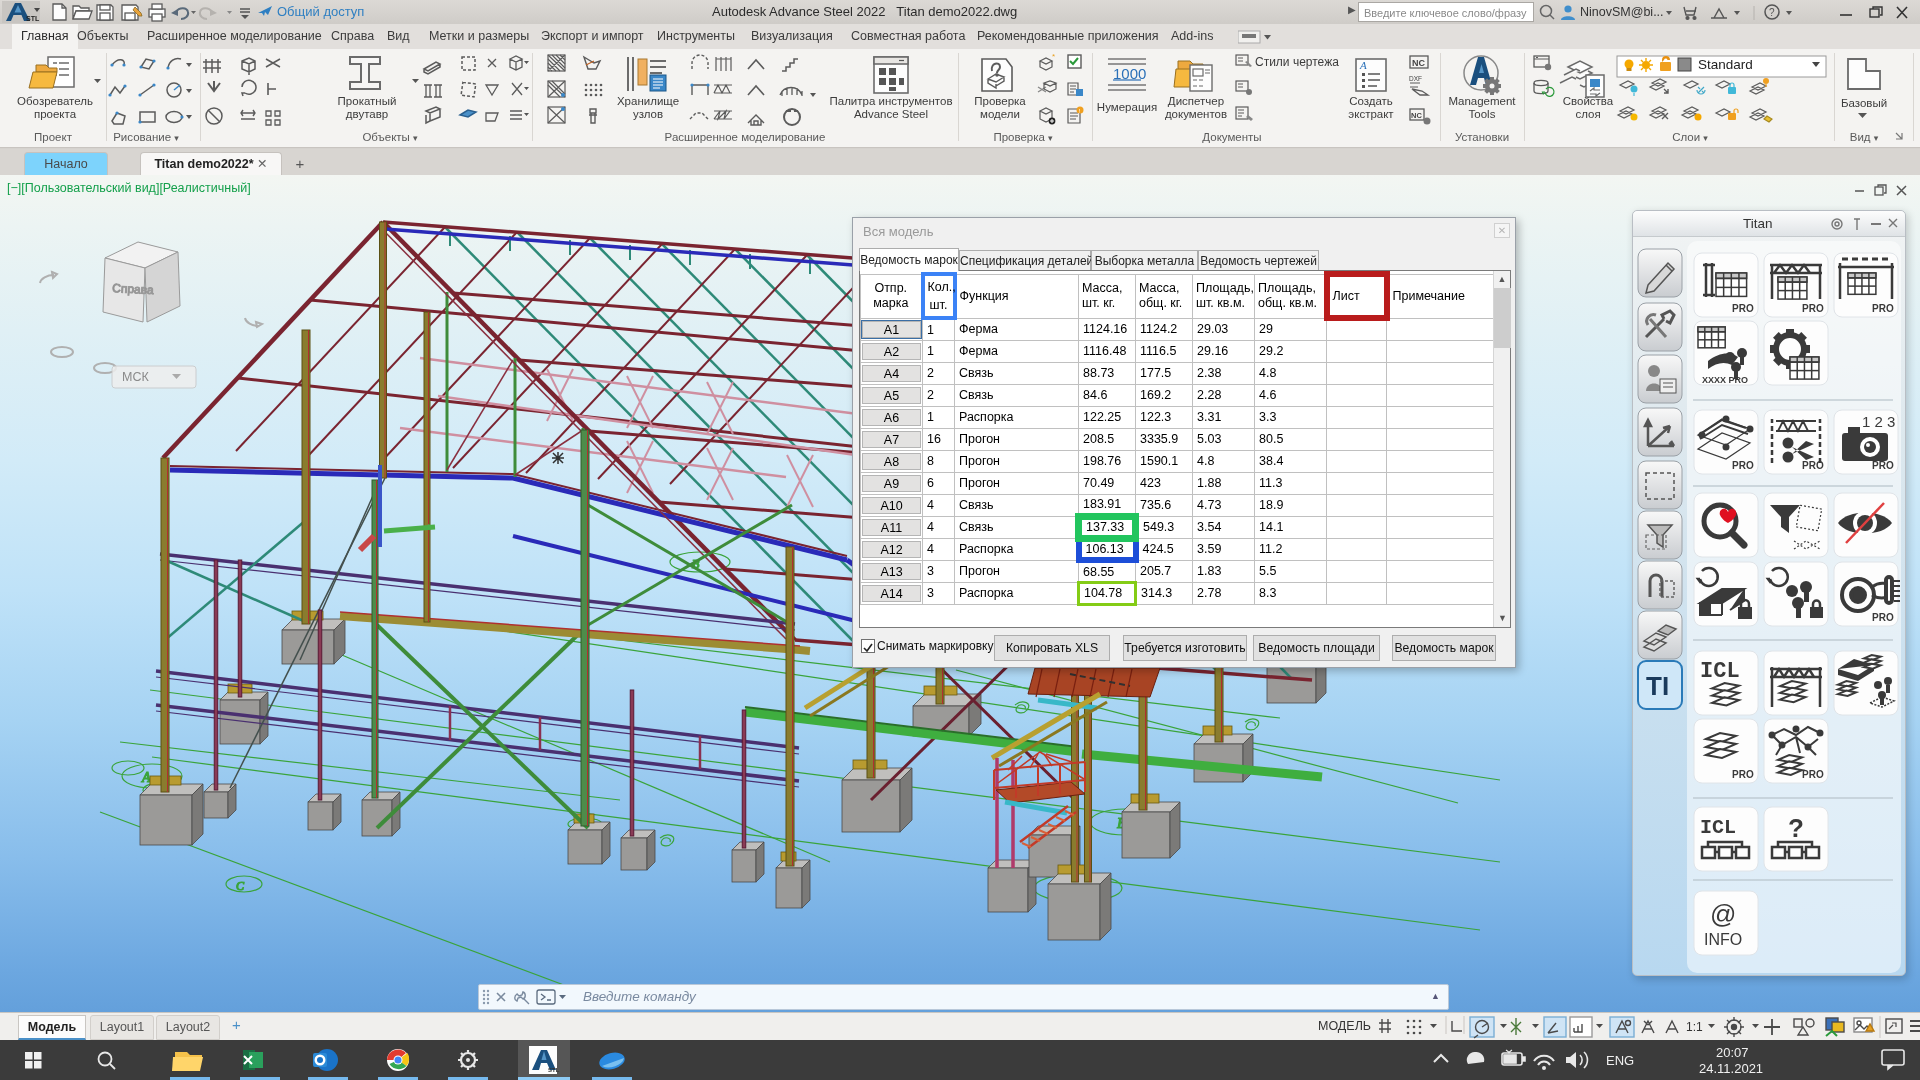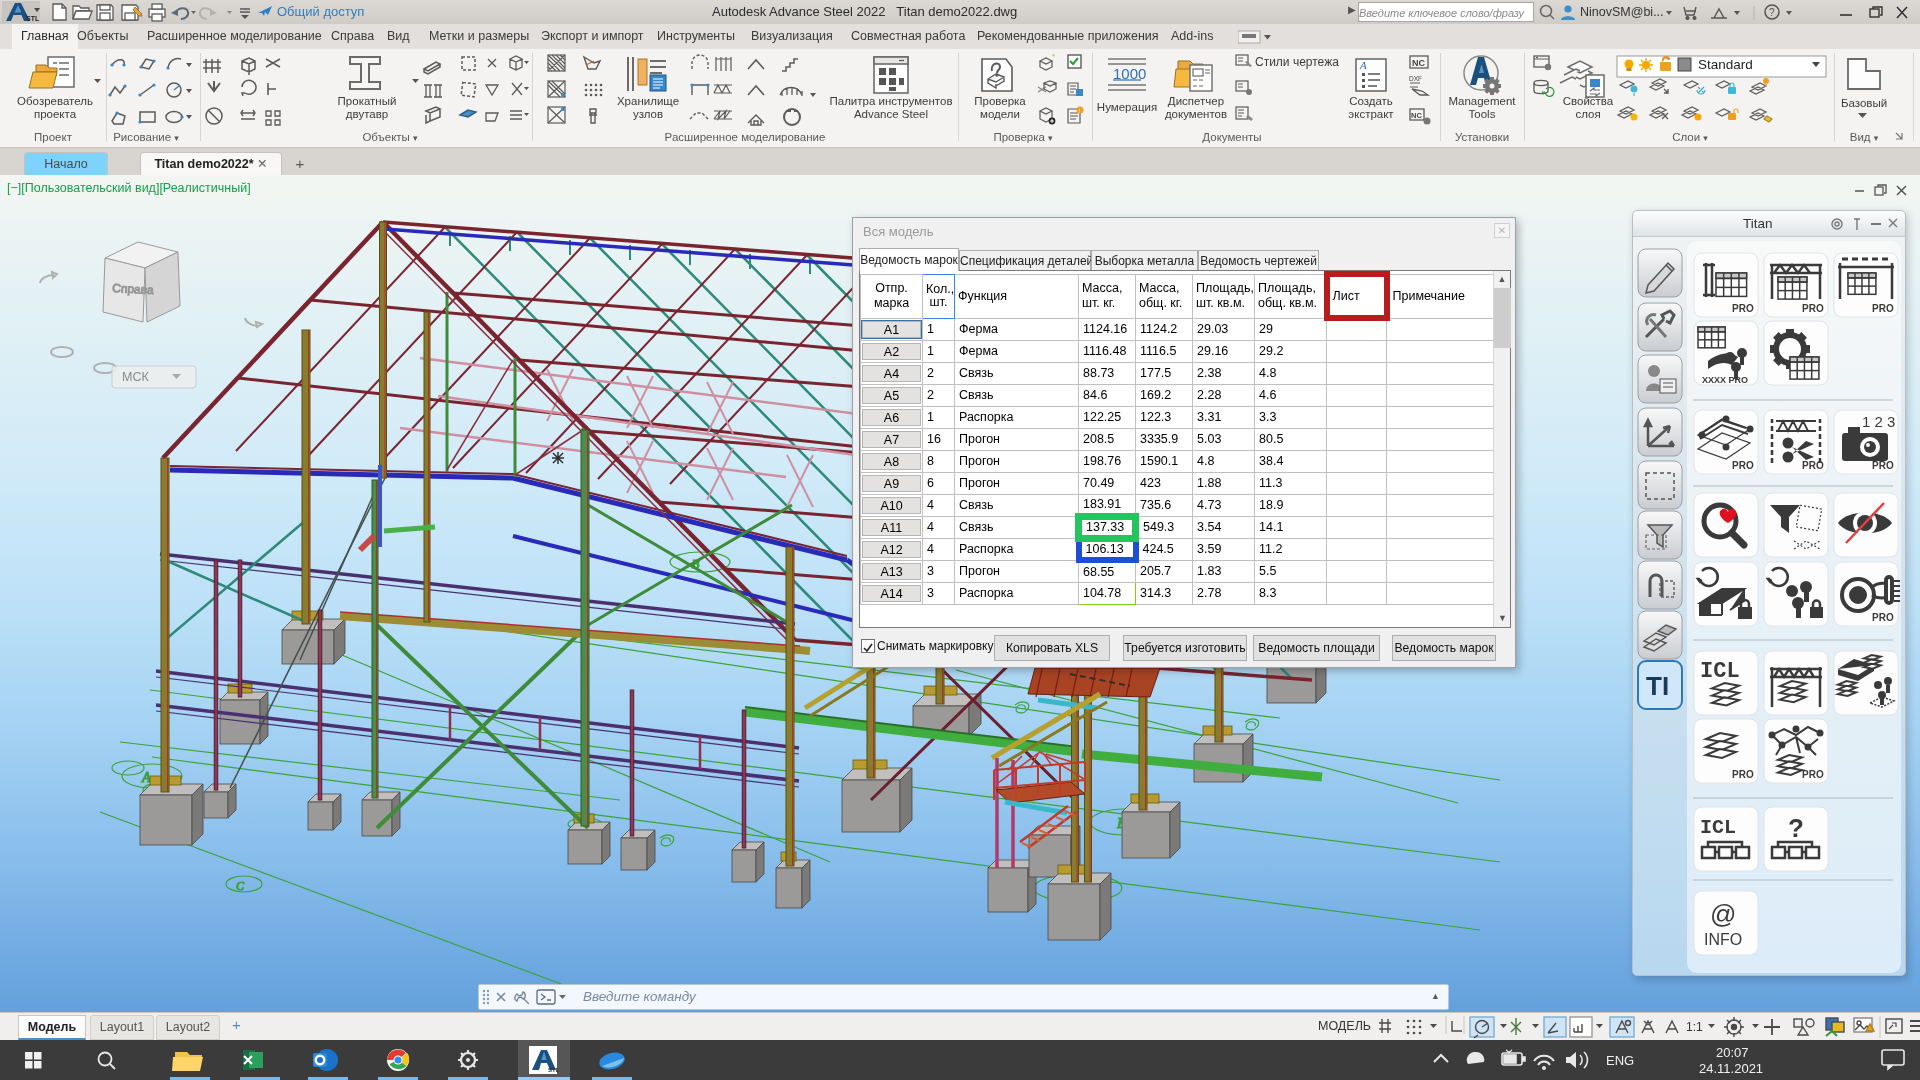--- a/index.html
+++ b/index.html
@@ -80,21 +80,21 @@
       <path d="M227 11 l5 0 l-2.5 3 z" fill="#888"></path>
 
       <path d="M240 9 h10 M240 12 h10" stroke="#555" stroke-width="1.4"></path>
         <path d="M241 15 l8 0 l-4 4 z" fill="#555"></path>
 
       <path d="M258 13 l14 -7 l-4 9 l-3 -3 l-1 4 l-2 -3 z" fill="#2e7fc2"></path>
     </svg>
     <span class="t" style="left:277px;color:#2e7fc2">Общий доступ</span>
     <span class="t" style="left:712px;color:#2b2b2b">Autodesk Advance Steel 2022&nbsp;&nbsp;&nbsp;Titan demo2022.dwg</span>
     <span class="t" style="left:1348px;color:#555;font-size:10px">▶</span>
-    <div class="abs" style="left:1358px;top:2px;width:176px;height:20px;background:#fff;border:1px solid #aaa7a3"><span style="font-size:11px;font-style:italic;color:#8a8a8a;line-height:20px;white-space:nowrap">Введите ключевое слово/фразу</span></div>
+    <div class="abs" style="left:1358px;top:2px;width:176px;height:20px;background:#fff;border:1px solid #aaa7a3"><span style="font-size:11px;color:#8a8a8a;line-height:20px;padding-left:5px;white-space:nowrap">Введите ключевое слово/фразу</span></div>
     <svg class="abs" style="left:1538px;top:3px" width="382" height="20">
       <circle cx="8" cy="8" r="5.5" fill="none" stroke="#666" stroke-width="1.5"></circle>
         <path d="M12 12 l4 4" stroke="#666" stroke-width="1.5"></path>
       <circle cx="30" cy="6" r="3.6" fill="#3f8ecc"></circle>
         <path d="M23 17 c0 -5 14 -5 14 0 z" fill="#3f8ecc"></path>
       <text x="42" y="13" font-size="12.5" fill="#333" font-family="Liberation Sans">NinovSM@bi...</text>
       <path d="M128 8 l6 0 l-3 4 z" fill="#555"></path>
       <g stroke="#555" stroke-width="1.4" fill="none">
           <path d="M146 4 l2 8 h8 l2 -8 M148 8 h10"></path>
           <circle cx="149.5" cy="15" r="1.4" fill="#555"></circle>
@@ -799,21 +799,21 @@
             <col style="width:57px">
             <col style="width:57px">
             <col style="width:62px">
             <col style="width:72px">
             <col style="width:60px">
             <col style="width:108px">
           </colgroup>
           <tbody>
             <tr style="height:44px">
               <td style="border:1px solid #c0c0c0;padding:2px 3px;text-align:center;line-height:15px">Отпр.<br>марка</td>
-              <td style="border:1px solid #3b82f6;padding:2px 3px;text-align:center;line-height:13px">Кол.,<br>шт.</td>
+              <td style="border:4px solid #3b82f6;padding:2px 3px;text-align:center;line-height:18px">Кол.,<br>шт.</td>
               <td style="border:1px solid #c0c0c0;padding:2px 3px;text-align:left;line-height:15px">Функция</td>
               <td style="border:1px solid #c0c0c0;padding:2px 3px;text-align:left;line-height:15px">Масса,<br>шт. кг.</td>
               <td style="border:1px solid #c0c0c0;padding:2px 3px;text-align:left;line-height:15px">Масса,<br>общ. кг.</td>
               <td style="border:1px solid #c0c0c0;padding:2px 3px;text-align:left;line-height:15px">Площадь,<br>шт. кв.м.</td>
               <td style="border:1px solid #c0c0c0;padding:2px 3px;text-align:left;line-height:15px">Площадь,<br>общ. кв.м.</td>
               <td style="border:6px solid #b91c1c;padding:2px 3px;text-align:left;line-height:15px">Лист</td>
               <td style="border:1px solid #c0c0c0;padding:2px 3px;text-align:left;line-height:15px">Примечание</td>
             </tr>
             <tr style="height:22px">
               <td style="border:1px solid #c0c0c0;padding:0">
@@ -970,21 +970,21 @@
               <td style="border:1px solid #c0c0c0;padding:0 4px;white-space:nowrap;overflow:hidden">5.5</td>
               <td style="border:1px solid #c0c0c0"></td>
               <td style="border:1px solid #c0c0c0"></td>
             </tr>
             <tr style="height:22px">
               <td style="border:1px solid #c0c0c0;padding:0">
                 <div style="margin:1px;background:#e3e2e1;border:1px solid #b5b5b5;height:17px;text-align:center;line-height:17px">A14</div>
               </td>
               <td style="border:1px solid #c0c0c0;padding:0 4px;white-space:nowrap;overflow:hidden">3</td>
               <td style="border:1px solid #c0c0c0;padding:0 4px;white-space:nowrap;overflow:hidden">Распорка</td>
-              <td style="border:1px solid #84cc16;padding:0 4px;white-space:nowrap;overflow:hidden">104.78</td>
+              <td style="border:3px solid #84cc16;padding:0 4px;white-space:nowrap;overflow:hidden">104.78</td>
               <td style="border:1px solid #c0c0c0;padding:0 4px;white-space:nowrap;overflow:hidden">314.3</td>
               <td style="border:1px solid #c0c0c0;padding:0 4px;white-space:nowrap;overflow:hidden">2.78</td>
               <td style="border:1px solid #c0c0c0;padding:0 4px;white-space:nowrap;overflow:hidden">8.3</td>
               <td style="border:1px solid #c0c0c0"></td>
               <td style="border:1px solid #c0c0c0"></td>
             </tr>
           </tbody>
         </table>
       <div class="abs" style="right:0;top:0;width:17px;height:356px;background:#f0f0f0;border-left:1px solid #d5d5d5">
         <div style="height:17px;background:#f0f0f0;text-align:center;font-size:9px;color:#555;line-height:17px">▲</div>

